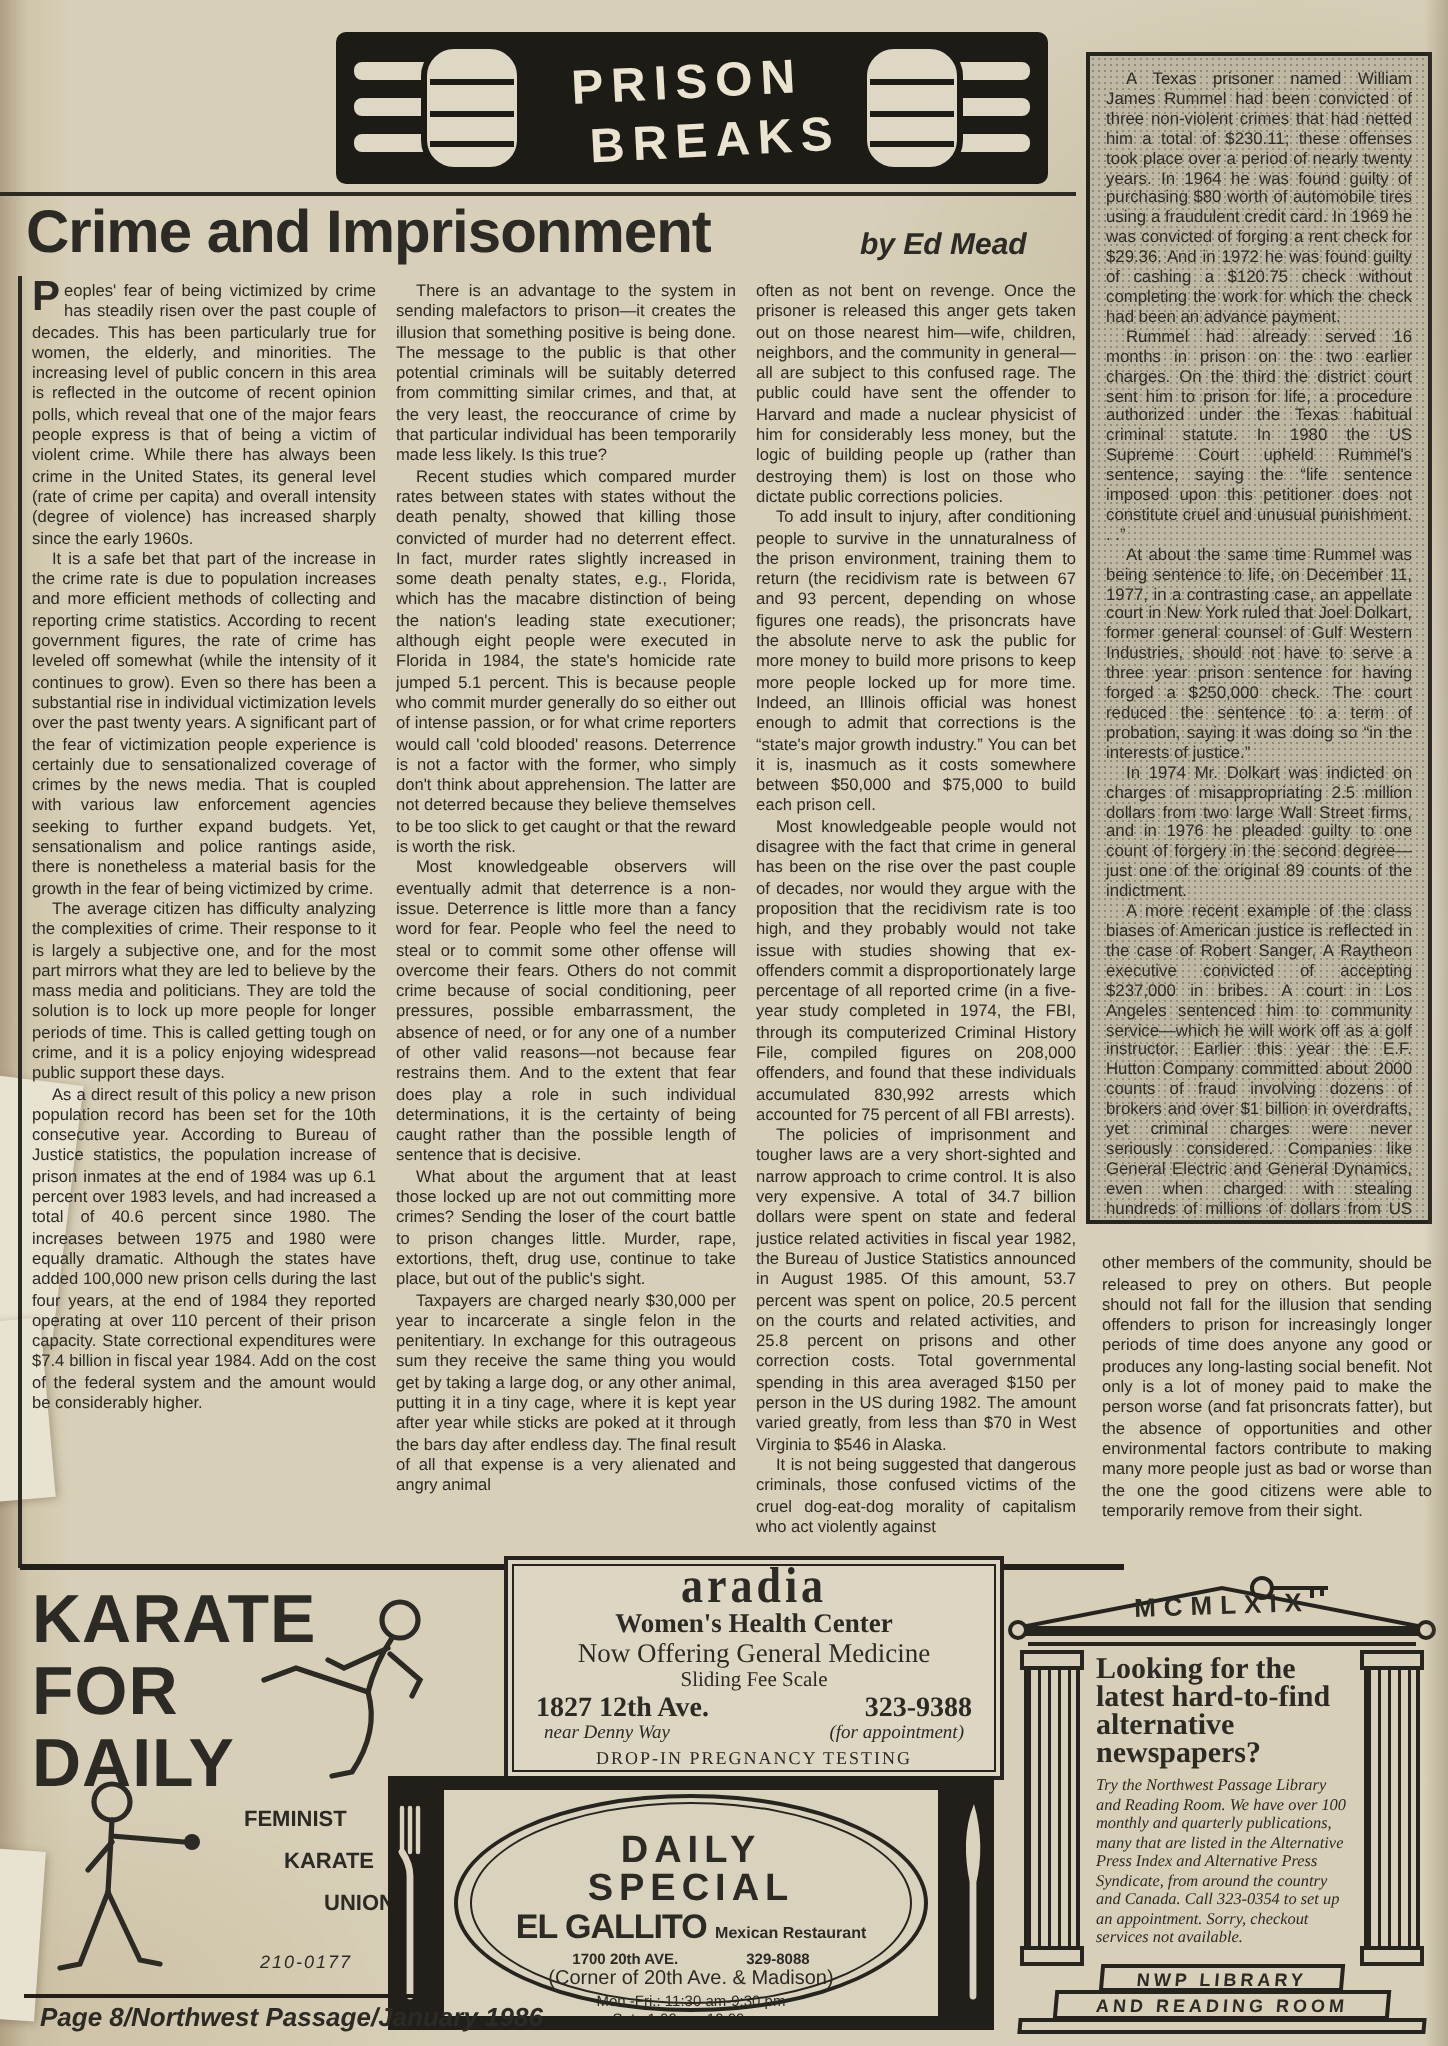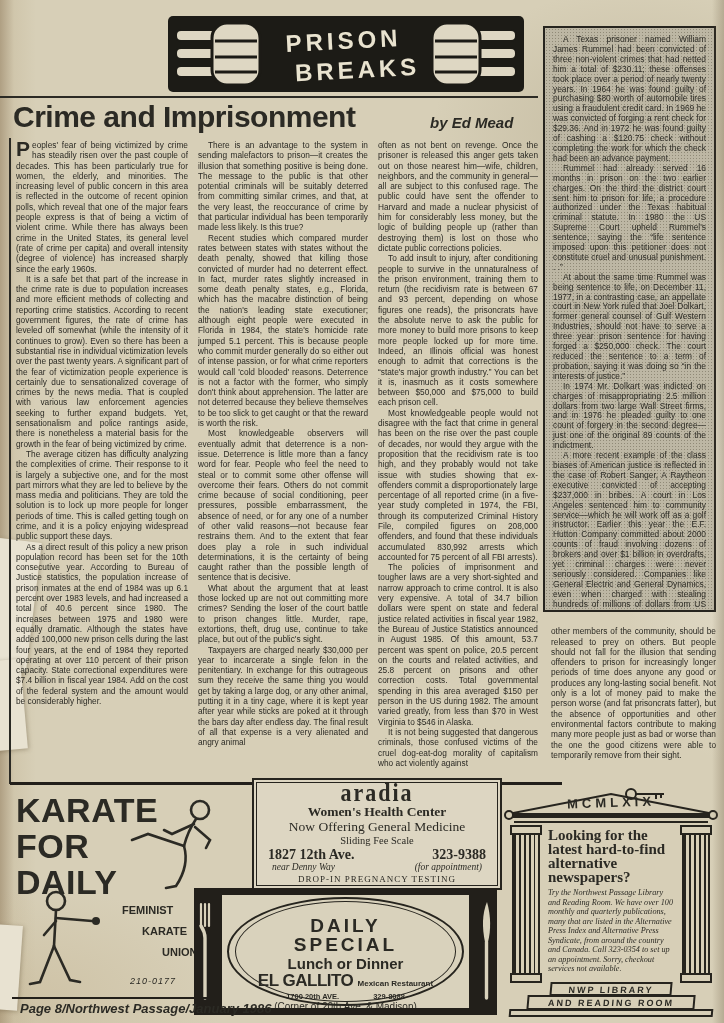--- a/index.html
+++ b/index.html
@@ -242,21 +242,20 @@
     <div class="gallito">
       <div class="sprk t"></div>
       <div class="sprk b"></div>
       <div class="sprkv l"></div>
       <div class="sprkv r"></div>
       <div class="oval1"></div>
       <div class="oval2"></div>
       <div class="gallito-text">
         <div class="g1">DAILY</div>
         <div class="g2">SPECIAL</div>
-        <div class="g3">Lunch or Dinner</div>
         <div class="g4"><span>EL GALLITO</span>
           <span class="suffix">Mexican Restaurant</span></div>
         <div class="g5">
           <span>1700 20th AVE.</span>
           <span>329-8088</span>
         </div>
         <div class="g6">(Corner of 20th Ave. &amp; Madison)</div>
         <div class="g7">Mon.-Fri.: 11:30 am-9:30 pm</div>
         <div class="g7">Sat.: 1:00 pm-10:00 pm</div>
       </div>

